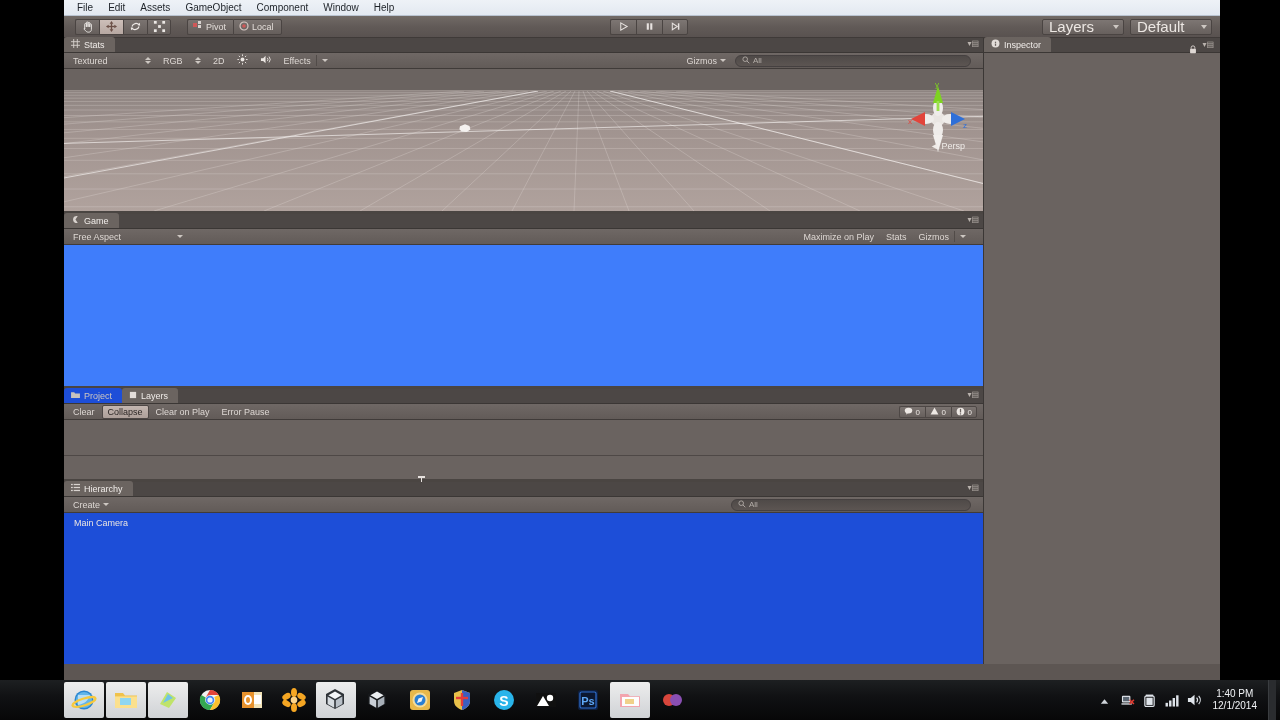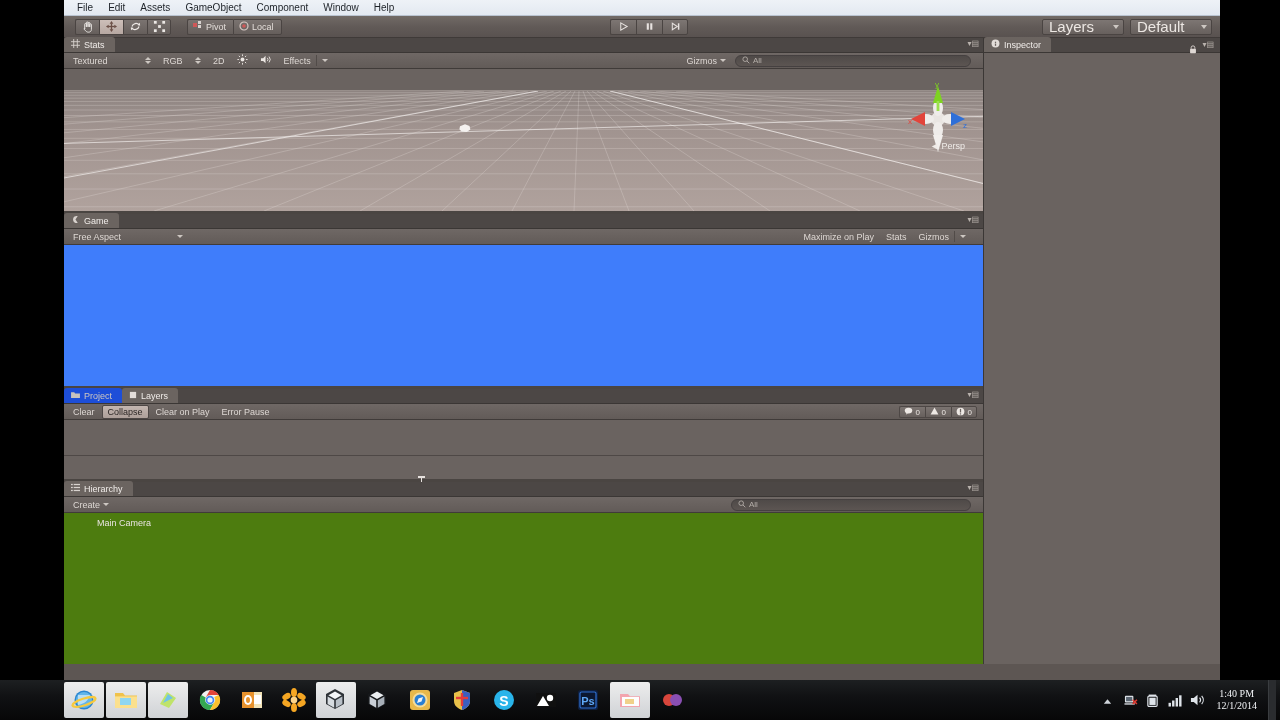--- a/index.html
+++ b/index.html
@@ -174,21 +174,21 @@
   .counter {
     height:12px; min-width:26px; padding:0 4px;
     background:linear-gradient(to bottom,#7b7471 0%,#67605d 100%);
     border:1px solid #4d4745; border-right:none;
     display:flex; align-items:center; gap:3px; font-size:8px; color:#ece7e3;
   }
   .counter:first-child { border-radius:2px 0 0 2px; }
   .counter:last-child { border-right:1px solid #4d4745; border-radius:0 2px 2px 0; }
 
   
-  #hierarchy-body { flex:1; background:#4d7c0f; padding-top:3px;padding-left:23px; }
+  #hierarchy-body { flex:1; background:#1d4ed8; padding-top:3px; }
   .h-item { height:14px; display:flex; align-items:center; padding-left:10px; font-size:9px; color:#e9e4e1; }
 
   
   #inspector-body { flex:1; background:#6a6360; }
   .lock-icon { width:8px; height:9px; position:relative; }
 
   
   .hsplit { height:3px; background:#4a4542; }
 
   
@@ -202,21 +202,21 @@
   .task-icon {
     width:40px; height:36px; display:flex; align-items:center; justify-content:center;
     position:relative; border-radius:2px;
   }
   .task-icon.lit { background:linear-gradient(to bottom, rgba(255,255,255,.92) 0%, rgba(235,238,242,.88) 100%); }
   .task-icon .glyph { width:26px; height:26px; position:relative; }
   #tray {
     position:absolute; right:0; height:40px; display:flex; align-items:center; gap:7px; padding-right:4px;
   }
   .tray-ico { width:15px; height:15px; position:relative; }
-  #clock { text-align:center; color:#f2f4f7; font-size:10px; line-height:12px; padding:0 4px;font-family:Liberation Serif, serif; }
+  #clock { text-align:center; color:#f2f4f7; font-size:10px; line-height:12px; padding:0 4px; }
   #showdesk { width:8px; height:40px; background:#2a2c2f; border-left:1px solid #3a3d40; }
 </style>
 </head>
 <body>
 
 <div id="root">
 
   <div class="vbar left"></div>
   <div class="vbar right"></div>
 

